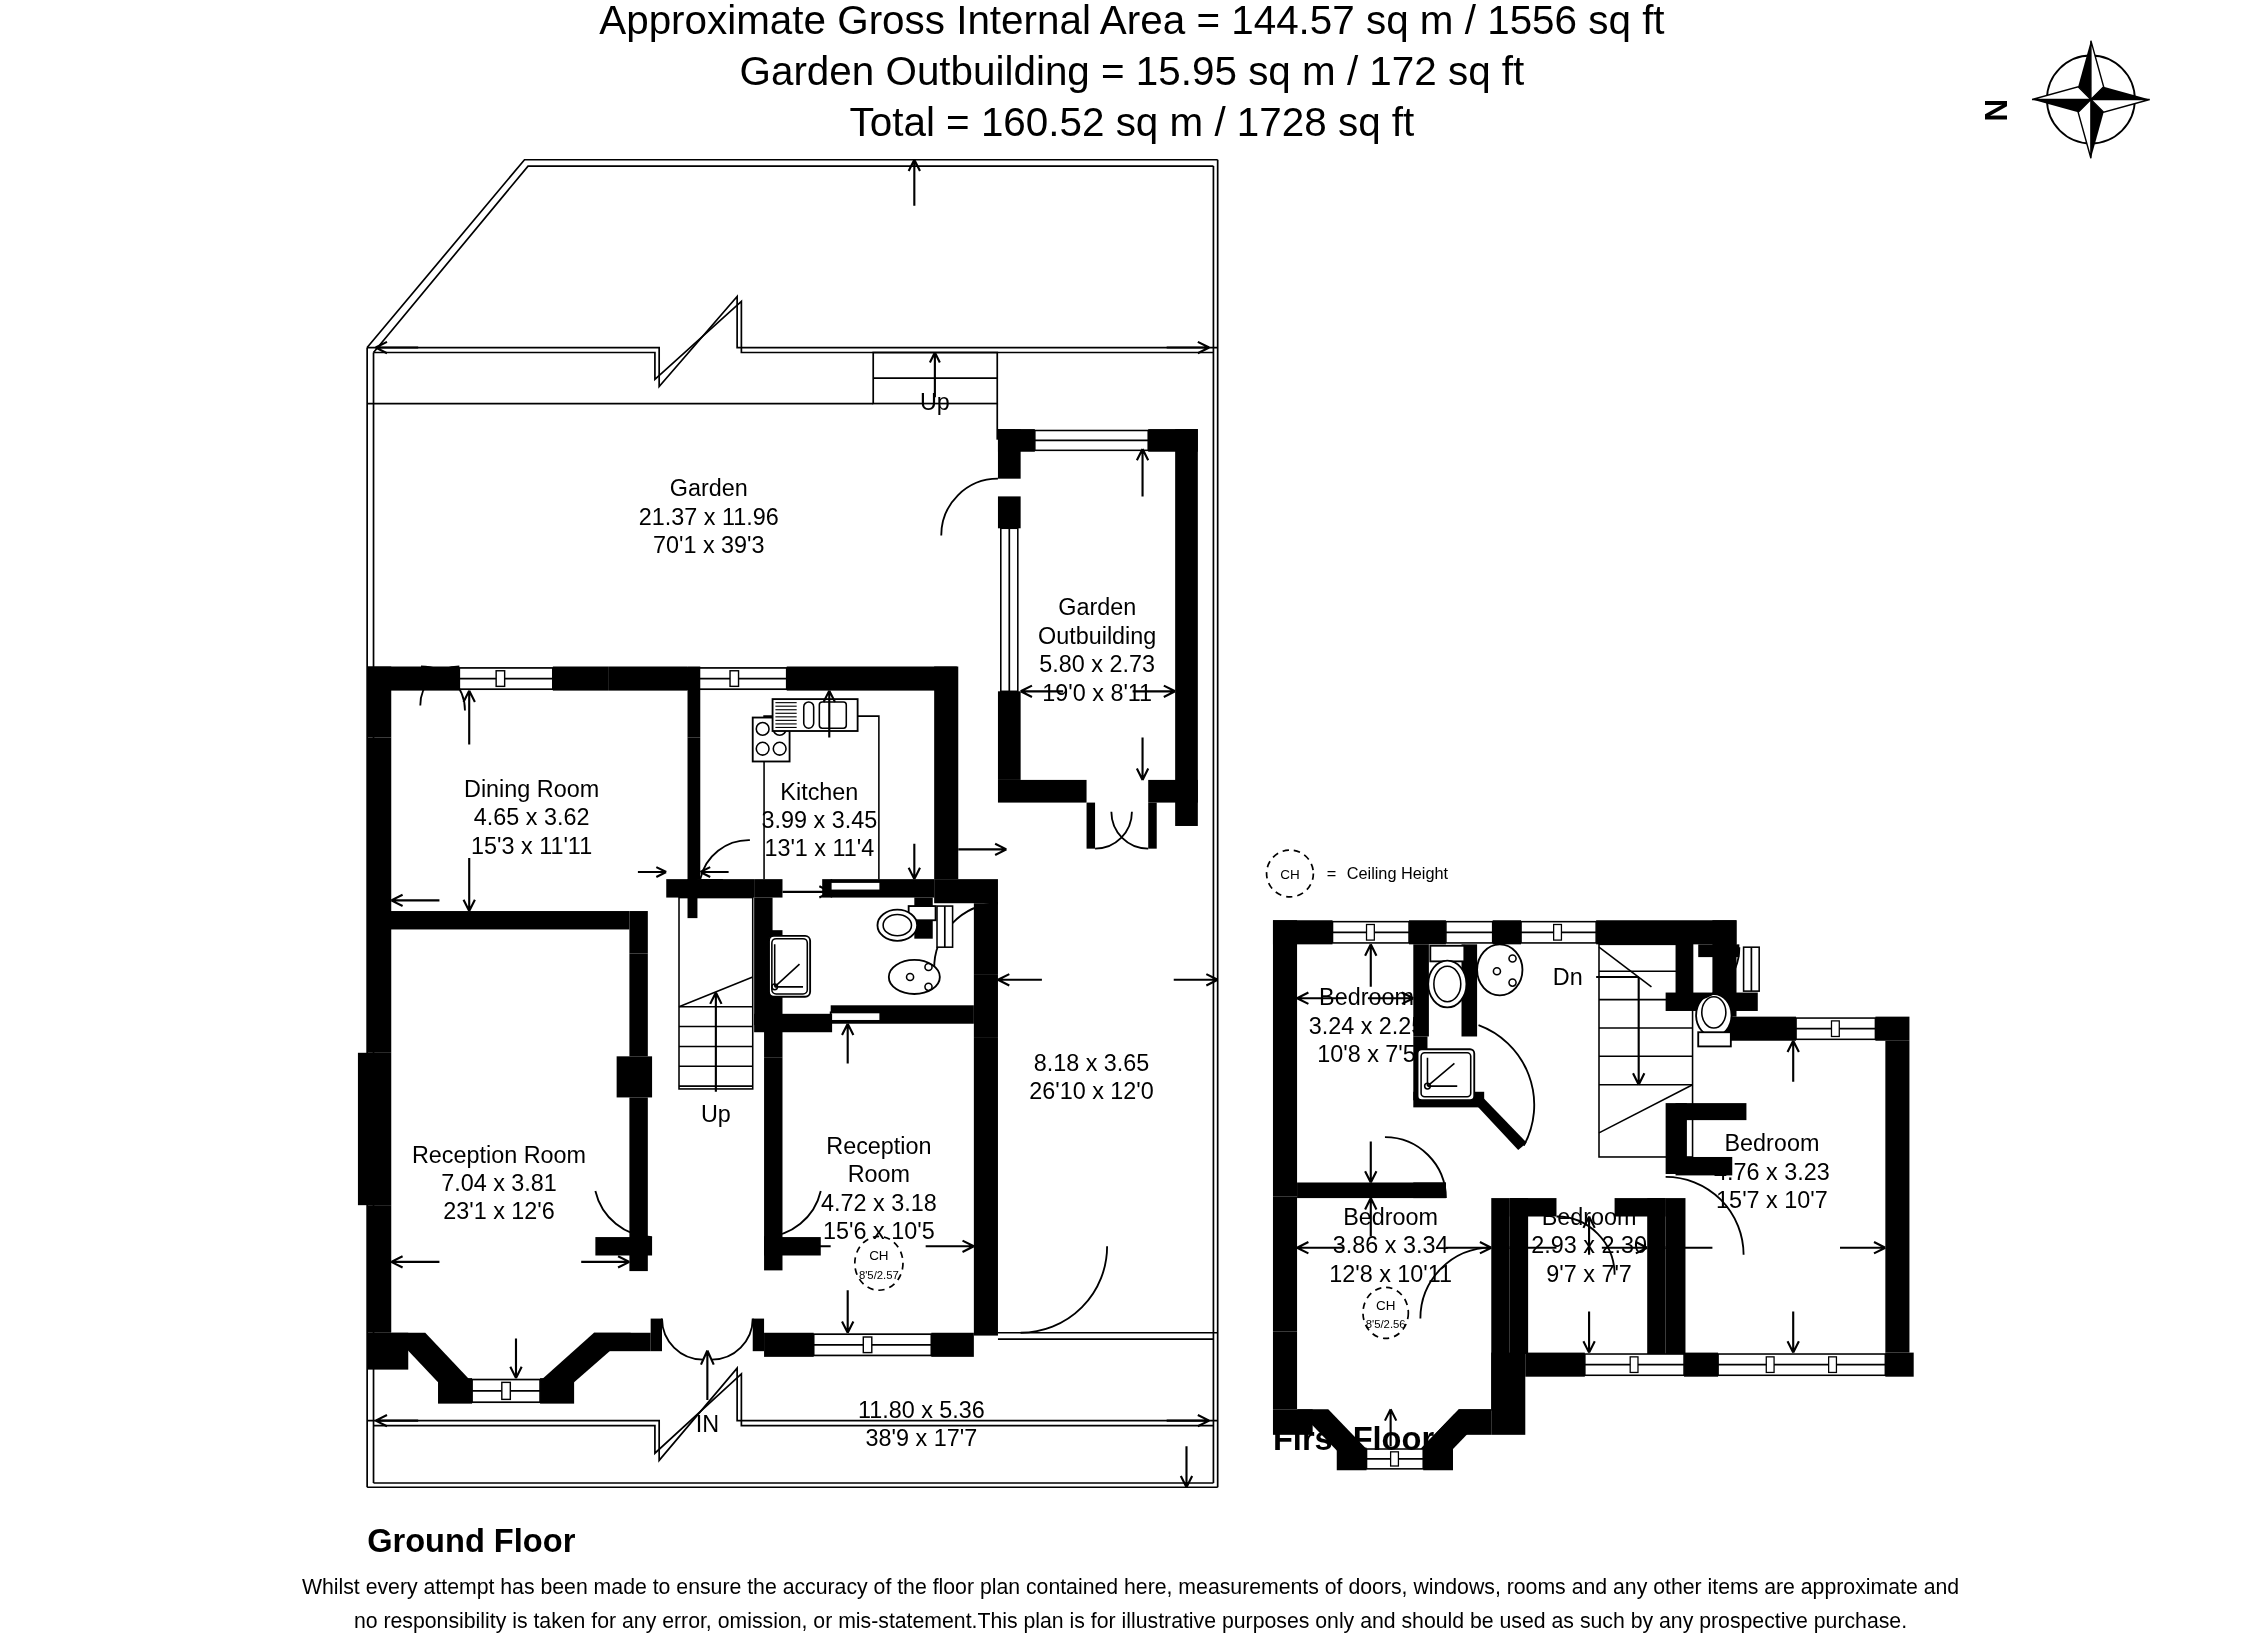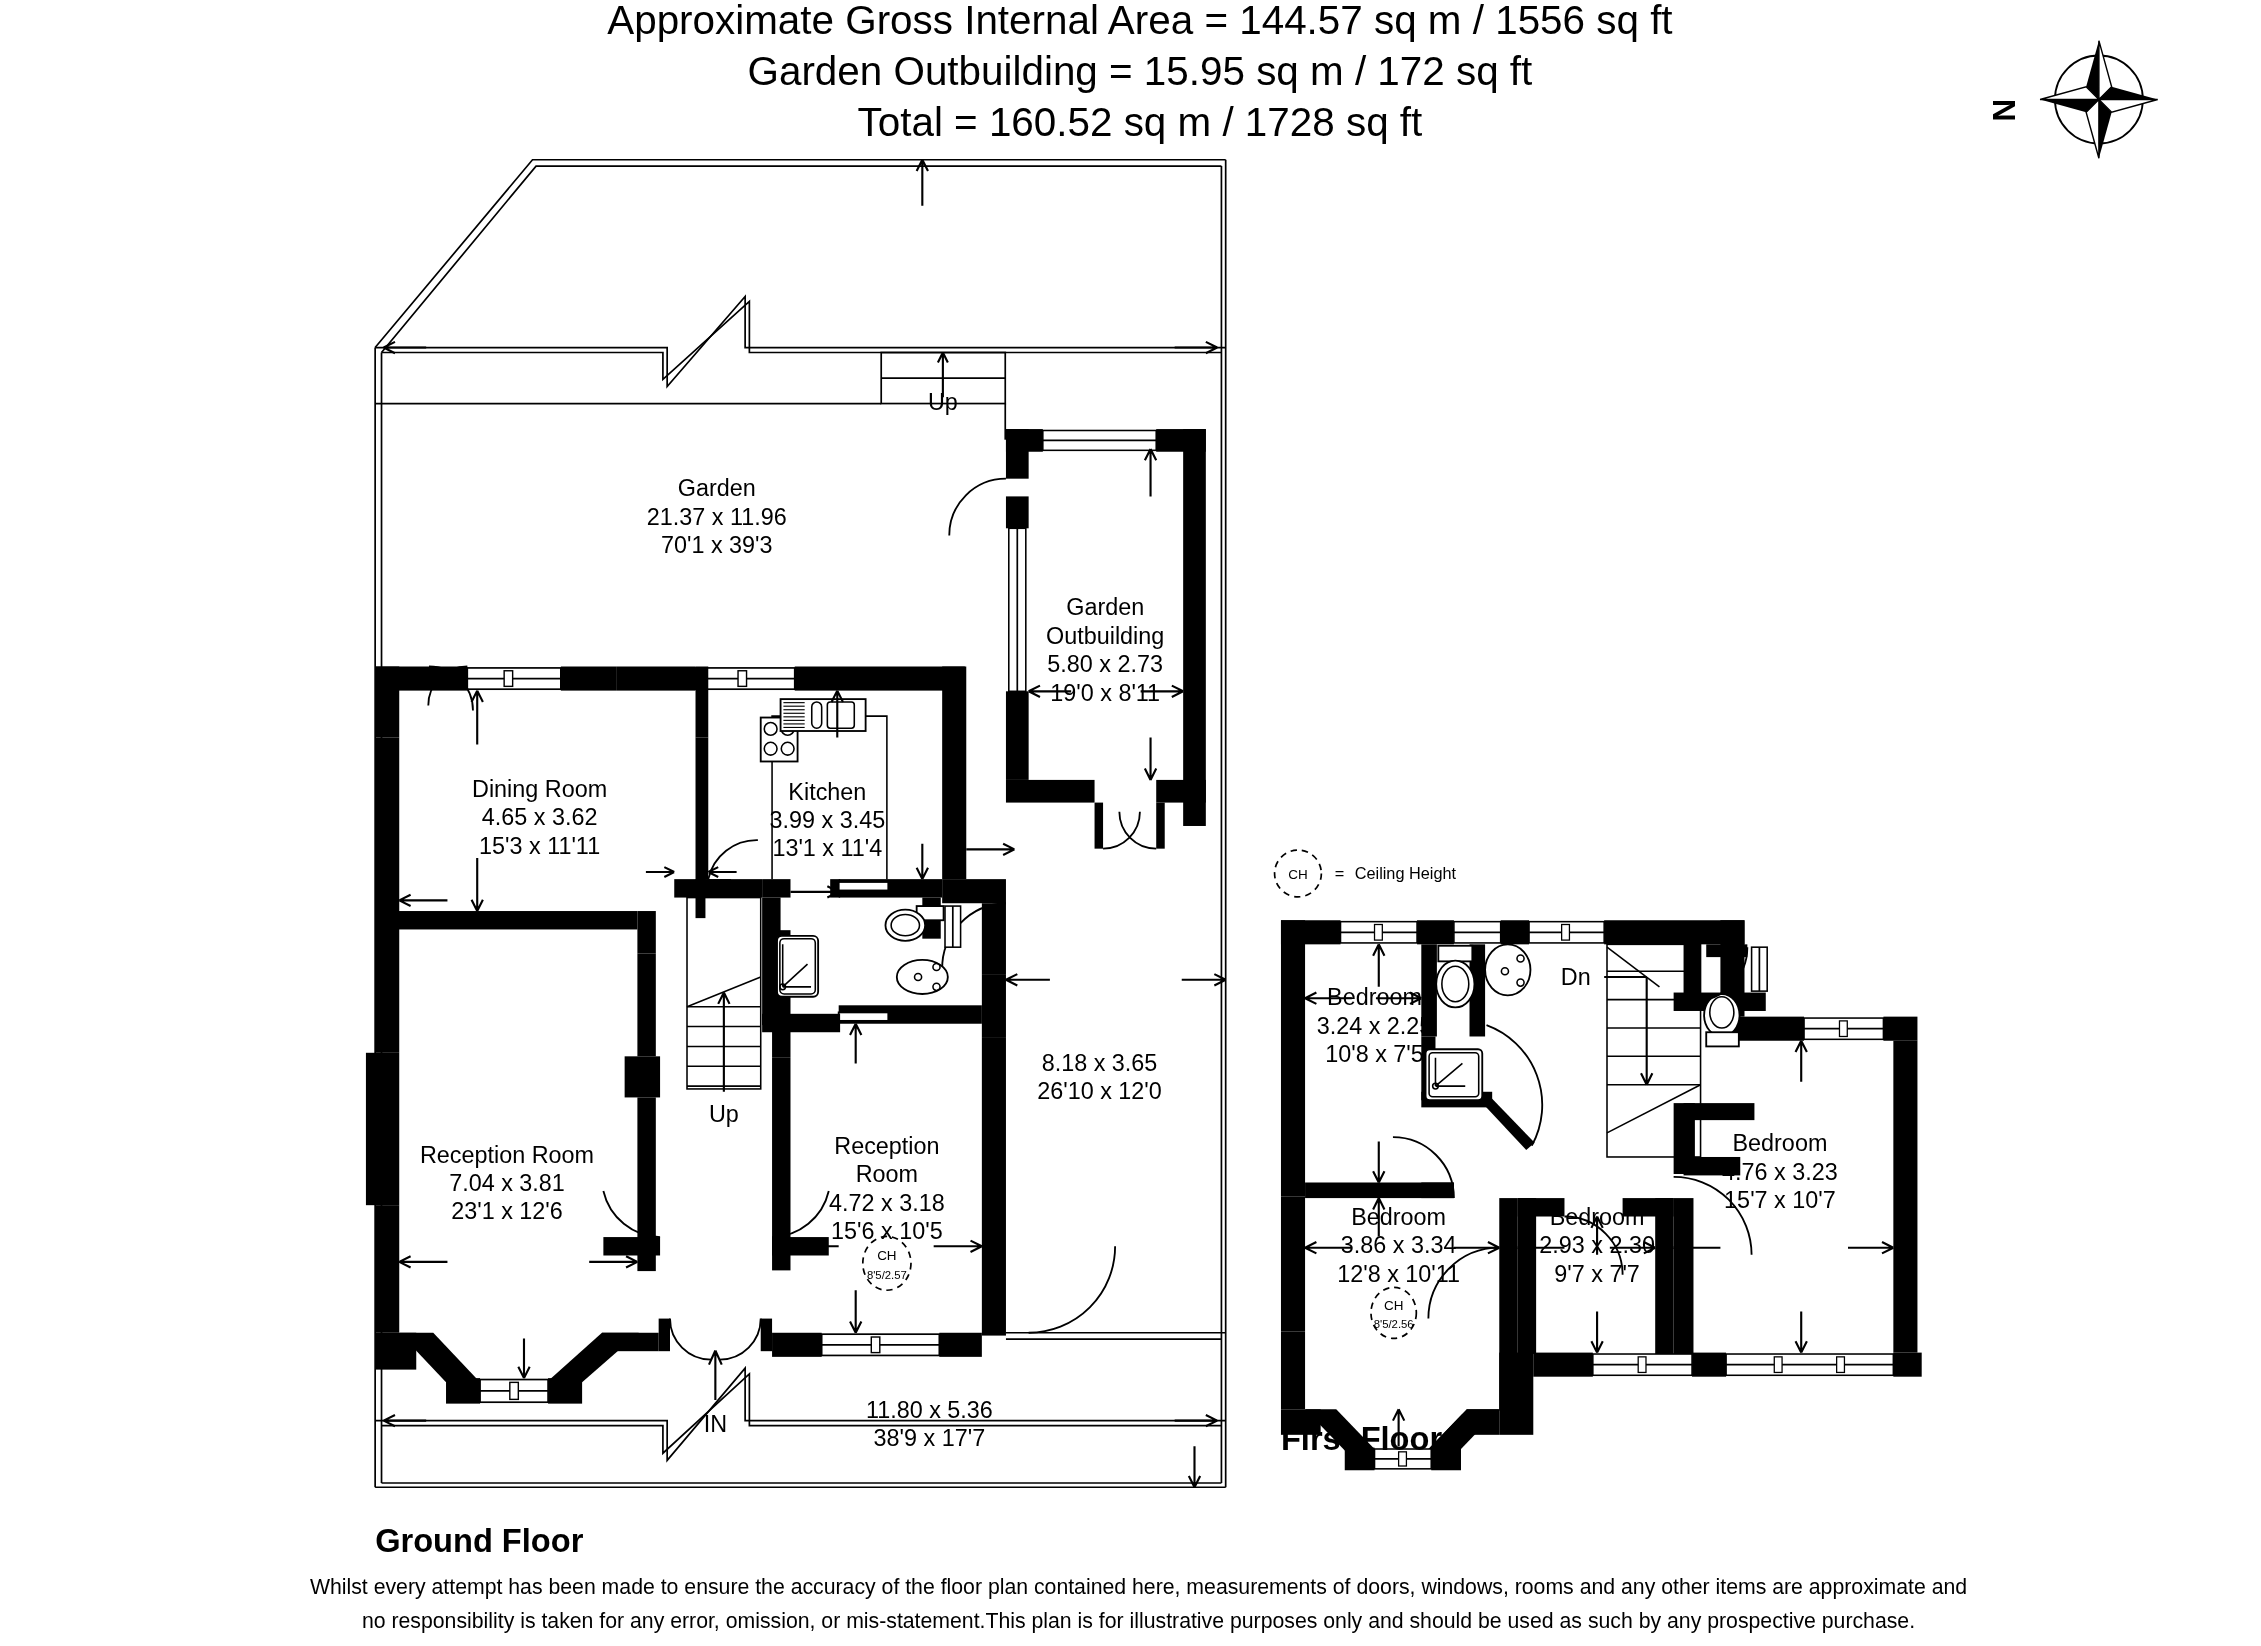--- a/index.html
+++ b/index.html
@@ -5,21 +5,21 @@
 <style>
   html,body{margin:0;padding:0;background:#ffffff;}
   body{
     font-family:"Liberation Sans", sans-serif;
     color:#000000;
     width:2261px;
     height:1647px;
     position:relative;
     overflow:hidden;
   }
-  #stage{position:absolute;left:8px;top:0;width:1847px;height:1647px;}
+  #stage{position:absolute;left:0;top:0;width:1847px;height:1647px;}
   svg#plan{position:absolute;left:0;top:0;width:2261px;height:1647px;display:block;}
 
   
   .hdr{font-size:57px;font-weight:400;text-anchor:middle;fill:#000;font-family:"Liberation Sans", sans-serif;}
   .roomlbl{font-size:33px;text-anchor:middle;fill:#000;font-family:"Liberation Sans", sans-serif;}
   .floorttl{font-size:46px;font-weight:bold;text-anchor:start;fill:#000;font-family:"Liberation Sans", sans-serif;}
   .chtxt{font-size:19px;text-anchor:middle;fill:#000;font-family:"Liberation Sans", sans-serif;}
   .chtxt2{font-size:16px;text-anchor:middle;fill:#000;font-family:"Liberation Sans", sans-serif;}
   .legendtxt{font-size:23px;text-anchor:start;fill:#000;font-family:"Liberation Sans", sans-serif;}
   .disc{font-size:30px;text-anchor:middle;fill:#000;font-family:"Liberation Sans", sans-serif;}

